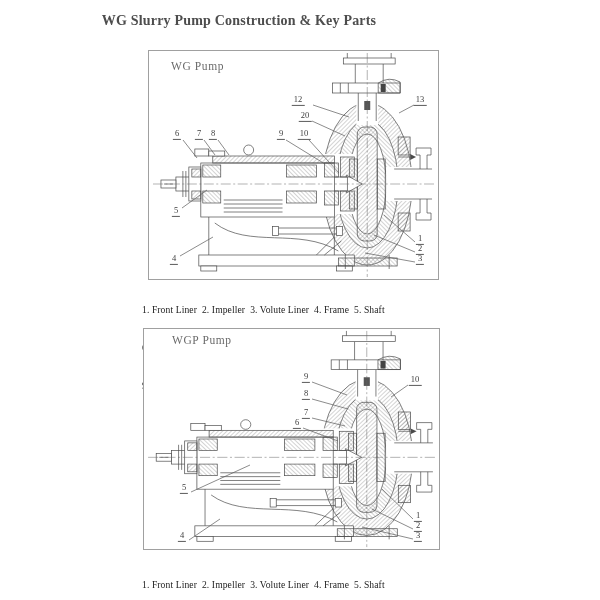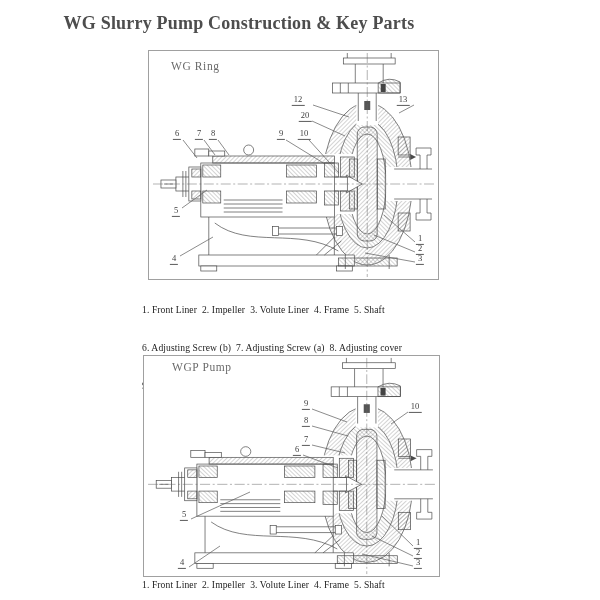--- a/index.html
+++ b/index.html
@@ -4,26 +4,26 @@
 <style>
   html,body{margin:0;padding:0;}
   body{
     width:600px;height:600px;background:#ffffff;
     font-family:"Liberation Serif","DejaVu Serif",serif;
     position:relative;overflow:hidden;color:#222;
   }
   .page{position:absolute;inset:0;}
   .title{
     position:absolute;top:13px;left:0;width:478px;
-    text-align:center;font-size:18px;font-weight:bold;
+    text-align:center;font-size:14px;font-weight:bold;
     color:#4d4d4d;letter-spacing:0.2px;
   }
   .figure{position:absolute;border:1px solid #a0a0a0;background:#fff;}
   #fig1{left:148px;top:50px;width:289px;height:228px;}
-  #fig2{left:143px;top:328px;width:295px;height:220px;margin-top:27px;}
+  #fig2{left:143px;top:328px;width:295px;height:220px;}
   .fig-label{
     position:absolute;font-size:11.5px;color:#6a6a6a;letter-spacing:0.6px;
   }
   #fig1 .fig-label{left:22px;top:9px;}
   #fig2 .fig-label{left:28px;top:5px;}
   .art,.leads{position:absolute;left:0;top:0;}
   .callout{
     position:absolute;font-size:8.5px;color:#3c3c3c;
     transform:translate(-50%,-58%);
     border-bottom:1px solid #5a5a5a;padding:0 2px 0.5px;
@@ -142,21 +142,21 @@
           <line x1="241" y1="204" x2="241" y2="218"></line>
 
           <line x1="4" y1="133" x2="288" y2="133" stroke="#666" stroke-width="0.5" stroke-dasharray="10 2.5 2 2.5"></line>
           <line x1="219" y1="2" x2="219" y2="226" stroke="#666" stroke-width="0.5" stroke-dasharray="10 2.5 2 2.5"></line>
         </g>
       </symbol>
     </defs>
   </svg>
 
   <div class="figure" id="fig1">
-    <div class="fig-label">WG Ring</div>
+    <div class="fig-label">WG Pump</div>
     <svg class="art" width="289" height="228">
       <use href="#pump" width="289" height="228"></use>
     </svg>
     <svg class="leads" width="289" height="228">
       <g stroke="#5a5a5a" stroke-width="0.7">
         <line x1="34" y1="89" x2="48" y2="107"></line>
         <line x1="55" y1="89" x2="66" y2="104"></line>
         <line x1="69" y1="89" x2="80" y2="104"></line>
         <line x1="137" y1="89" x2="176" y2="113"></line>
         <line x1="160" y1="89" x2="190" y2="122"></line>
@@ -175,21 +175,21 @@
     <span class="callout" style="left:271px;top:209px">3</span>
     <span class="callout" style="left:25px;top:209px">4</span>
     <span class="callout" style="left:27px;top:161px">5</span>
     <span class="callout" style="left:28px;top:84px">6</span>
     <span class="callout" style="left:50px;top:84px">7</span>
     <span class="callout" style="left:64px;top:84px">8</span>
     <span class="callout" style="left:132px;top:84px">9</span>
     <span class="callout" style="left:155px;top:84px">10</span>
     <span class="callout" style="left:156px;top:66px">20</span>
     <span class="callout" style="left:149px;top:50px">12</span>
-    <span class="callout" style="left:254px;top:50px">13</span>
+    <span class="callout" style="left:271px;top:50px">13</span>
   </div>
 
   <div class="caption" id="cap1">
     <div>1. Front Liner  2. Impeller  3. Volute Liner  4. Frame  5. Shaft</div>
     <div>6. Adjusting Screw (b)  7. Adjusting Screw (a)  8. Adjusting cover</div>
     <div>9. Packing Ring  10. Expeller  11. Back Liner  12 Casing  13. Cover</div>
   </div>
 
   <div class="figure" id="fig2">
     <div class="fig-label">WGP Pump</div>

